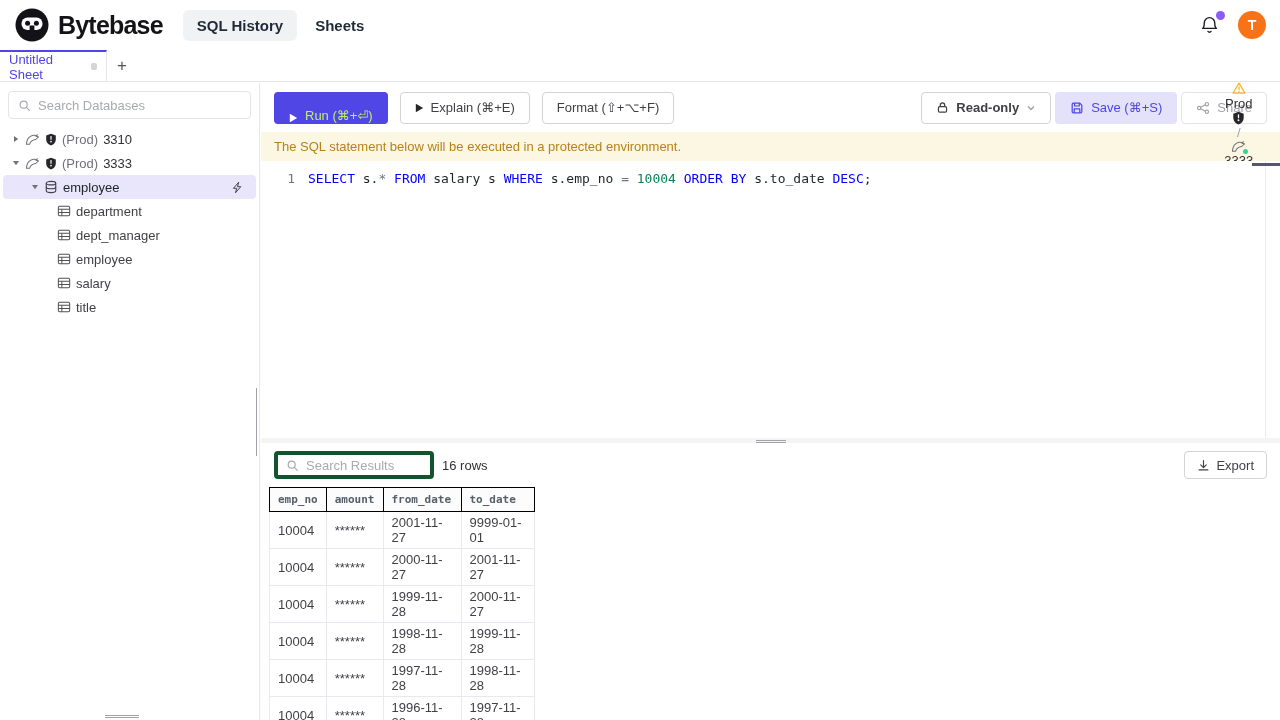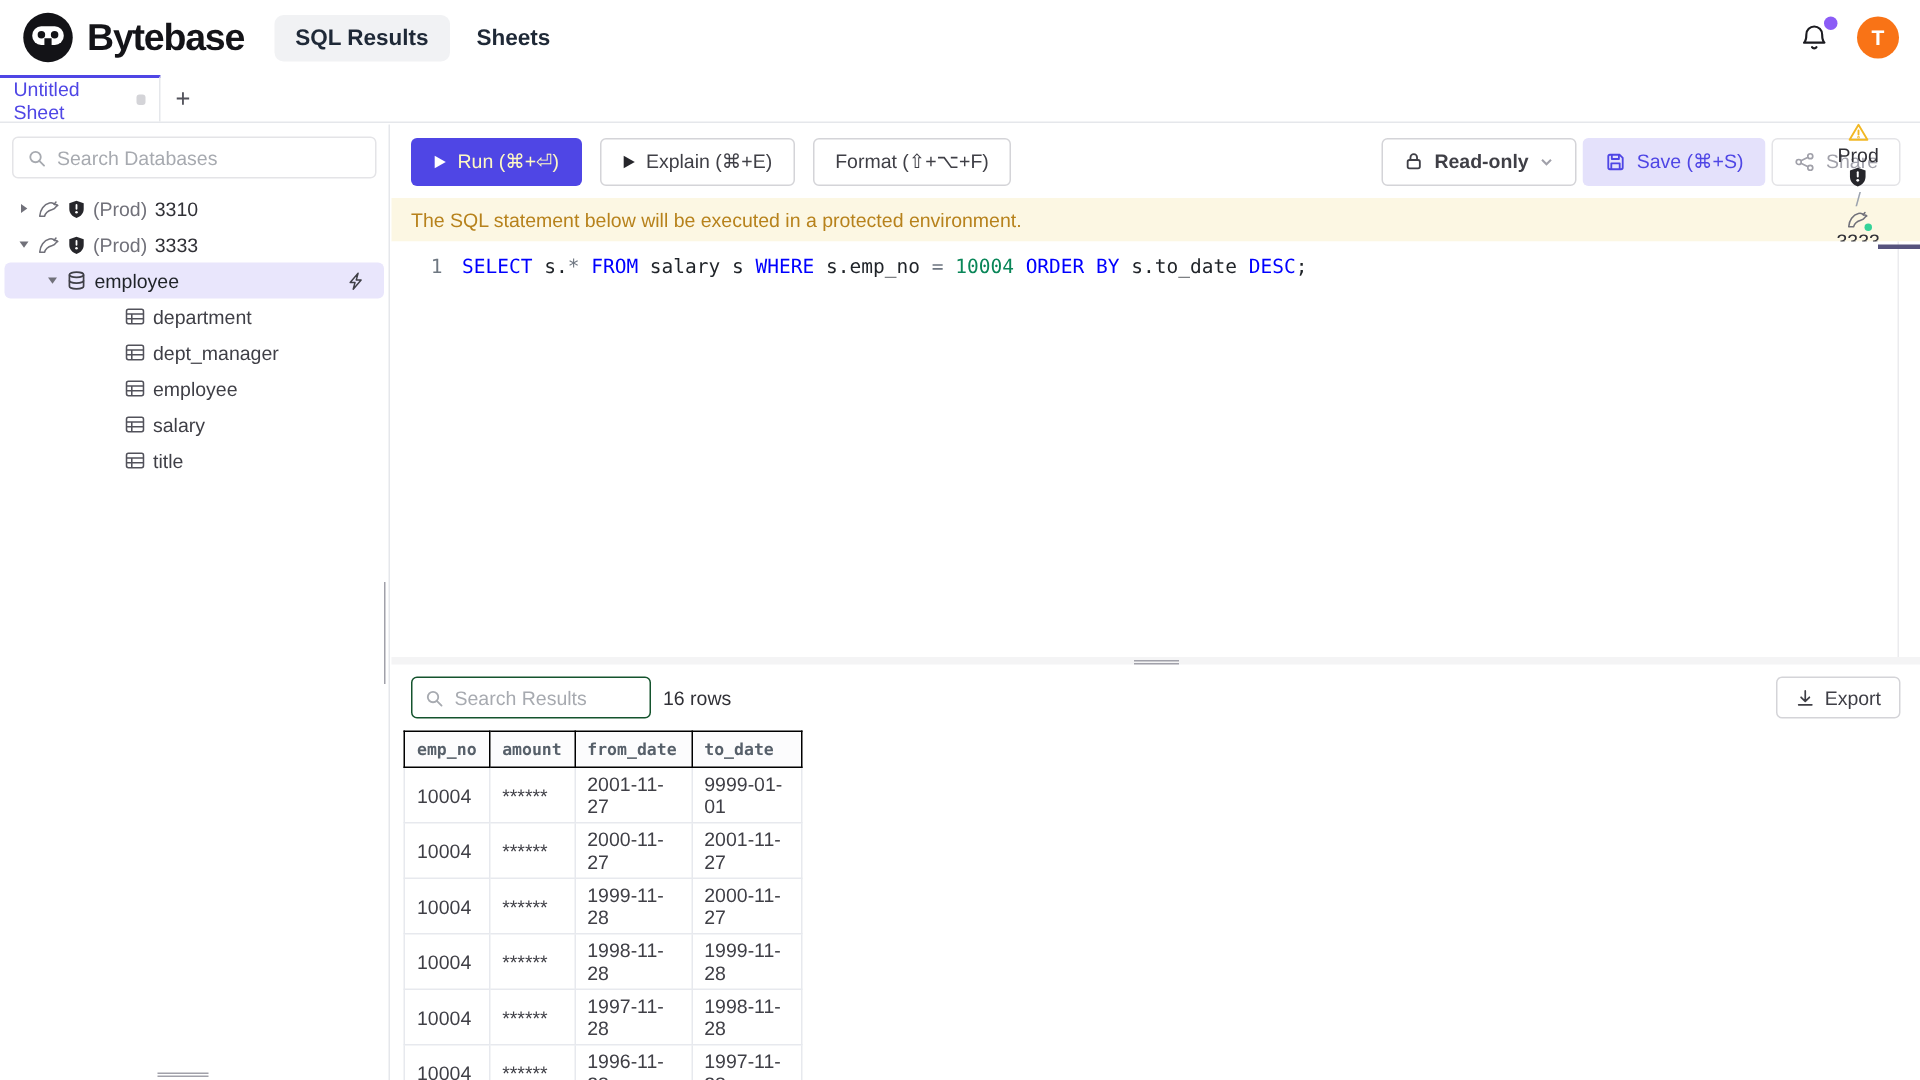--- a/index.html
+++ b/index.html
@@ -47,35 +47,35 @@
   .side-search input { border:0; outline:0; flex:1; font-size:13px; color:#26262b;
     font-family:inherit; background:transparent; }
   .side-search input::placeholder { color:#a7aab0; }
   #db-tree { margin-top:5px; }
   .tree-row { height:24px; display:flex; align-items:center; gap:5px; font-size:13px;
     color:#3f3f46; cursor:pointer; }
   .tree-row.instance { padding-left:12px; }
   .tree-row.database { padding-left:28px; margin:0 3px; border-radius:4px; }
   .tree-row.database.selected { background:#e9e6fc; }
   .tree-row.database .tree-label { color:#1f2328; font-weight:500; }
-  .tree-row.table { padding-left:83px; }
+  .tree-row.table { padding-left:57px; }
   .tree-prefix { color:#71717a; }
   .tree-num { color:#303036; }
   .tree-spark { margin-left:auto; margin-right:12px; }
   .sidebar-bottom-handle { position:absolute; left:105px; top:631px; width:34px; cursor:row-resize; }
   .sidebar-bottom-handle i, .split-grip i { display:block; height:1px; background:#a1a1aa; margin:1px 0; }
 
   
   #main { position:absolute; top:83px; left:261px; width:1019px; height:637px;
     display:flex; flex-direction:column; background:#fff; }
 
   .editor-toolbar { height:49px; display:flex; align-items:center; padding:0 13px; gap:12px; }
   .btn { height:32px; display:inline-flex; align-items:center; gap:7px; padding:0 14px;
     border-radius:4px; font-size:13px; cursor:pointer; border:1px solid transparent; white-space:nowrap; }
-  .btn-primary { background:#4f46e5; color:#fef9c3; }
+  .btn-primary { background:#4f46e5; color:#bef264;align-items:flex-end; }
   .btn-outline { background:#fff; border-color:#d4d4d8; color:#3f3f46; }
   .toolbar-right { margin-left:auto; display:flex; align-items:center; gap:4px; }
   .btn-save { background:#e4e1fb; color:#4f46e5; font-weight:500; }
   .btn-share { background:#fff; border-color:#e4e4e7; color:#a1a1aa; }
 
   .env-banner { height:29px; background:#fcf7e3; display:flex; align-items:center;
     padding:0 13px; font-size:13px; color:#b7821c; }
   .banner-crumb { margin-left:auto; display:flex; align-items:center; gap:0; color:#303036;flex-direction:column; }
   .crumb-sep { color:#9ca3af; }
   .inst-ico-wrap { position:relative; }
@@ -92,21 +92,21 @@
   .tk-operator { color:#6e7681; }
   .overview-ruler { position:absolute; top:0; right:14px; bottom:0; width:1px; background:#ebebee; }
   .cursor-mark { position:absolute; top:2px; right:0; width:28px; height:3px; background:#56537e; }
 
   .split-divider { height:5px; background:#f4f4f5; position:relative; cursor:row-resize; }
   .split-grip { position:absolute; left:50%; top:0; width:30px; margin-left:-15px; padding-top:1px; }
 
   
   .results-panel { flex:1; overflow:hidden; display:flex; flex-direction:column; }
   .results-head { display:flex; align-items:center; gap:8px; padding:8px 13px; }
-  .results-search { width:160px; height:28px; border:1px solid #14532d; border-radius:4px;
+  .results-search { width:160px; height:28px; border:4px solid #14532d; border-radius:4px;
     display:flex; align-items:center; gap:7px; padding:0 8px; }
   .results-search input { border:0; outline:0; flex:1; width:100%; font-size:13px; font-family:inherit; }
   .results-search input::placeholder { color:#a7aab0; }
   .row-count { color:#303036; }
   .btn-export { margin-left:auto; height:28px; padding:0 12px; gap:6px; }
   .results-table-wrap { padding-left:8px; }
   table { border-collapse:collapse; }
   th { font-family:"DejaVu Sans Mono","Liberation Mono",monospace; font-size:11px; font-weight:700;
     color:#57606a; background:#fcfcfd; text-align:left; padding:5px 8px;
     border:1px solid #000000; }
@@ -127,21 +127,21 @@
         <circle cx="18" cy="18" r="16.5" fill="#131317"></circle>
         <rect x="7.5" y="10.5" width="21" height="12.5" rx="6" fill="#fff"></rect>
         <circle cx="13.6" cy="16.2" r="2.5" fill="#131317"></circle>
         <circle cx="22.4" cy="16.2" r="2.5" fill="#131317"></circle>
         <rect x="15.6" y="18.5" width="4.8" height="5" fill="#131317"></rect>
       </svg>
     </span>
     <span class="brand">Bytebase</span>
   </div>
   <div class="top-nav">
-    <span class="nav-item active">SQL Results</span>
+    <span class="nav-item active">SQL History</span>
     <span class="nav-item">Sheets</span>
   </div>
   <div class="header-right">
     <span class="bell-wrap">
       <span>
         <svg width="21" height="21" viewBox="0 0 24 24" fill="none" stroke="#1b1b20" stroke-width="1.6" stroke-linecap="round" stroke-linejoin="round">
           <path d="M18 9a6 6 0 1 0-12 0c0 5.2-1.8 6.3-1.8 6.3h15.6S18 14.2 18 9z"></path>
           <path d="M10.3 18.8a2 2 0 0 0 3.4 0"></path>
         </svg>
       </span>

